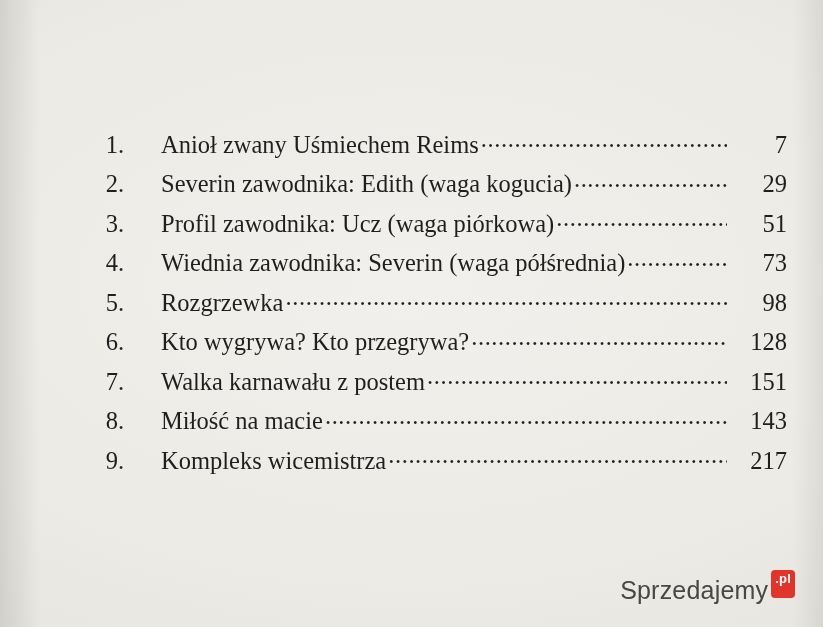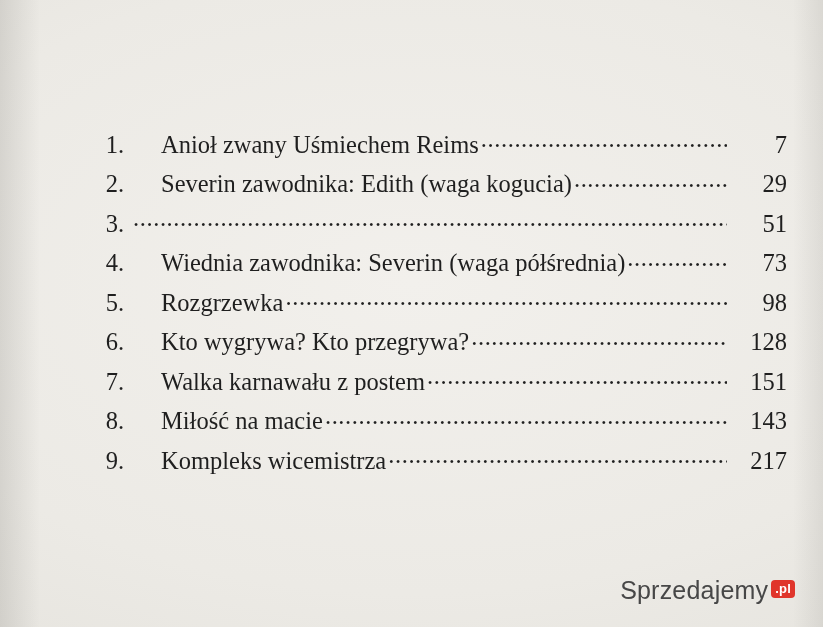--- a/index.html
+++ b/index.html
@@ -123,21 +123,21 @@
   .watermark .wm-text {
     color: #474747;
   }
   .watermark .wm-badge {
     display: inline-block;
     background: #e0352b;
     color: #ffffff;
     font-size: 13px;
     font-weight: bold;
     border-radius: 4px;
-    padding: 1px 4px 2px 4px;
+    padding: 1px 4px 12px 4px;
     margin-left: 3px;
     position: relative;
     top: -7px;
     font-family: "Liberation Sans", sans-serif;
   }
 </style>
 </head>
 <body>
 
 <div class="page">
@@ -154,20 +154,21 @@
 
     <li class="toc-entry">
       <span class="entry-num">2.</span>
       <span class="entry-title">Severin zawodnika: Edith (waga kogucia)</span>
       <span class="entry-leader"></span>
       <span class="entry-page">29</span>
     </li>
 
     <li class="toc-entry">
       <span class="entry-num">3.</span>
+      <span class="entry-title">Profil zawodnika: Ucz (waga piórkowa)</span>
       <span class="entry-leader"></span>
       <span class="entry-page">51</span>
     </li>
 
     <li class="toc-entry">
       <span class="entry-num">4.</span>
       <span class="entry-title">Wiednia zawodnika: Severin (waga półśrednia)</span>
       <span class="entry-leader"></span>
       <span class="entry-page">73</span>
     </li>

